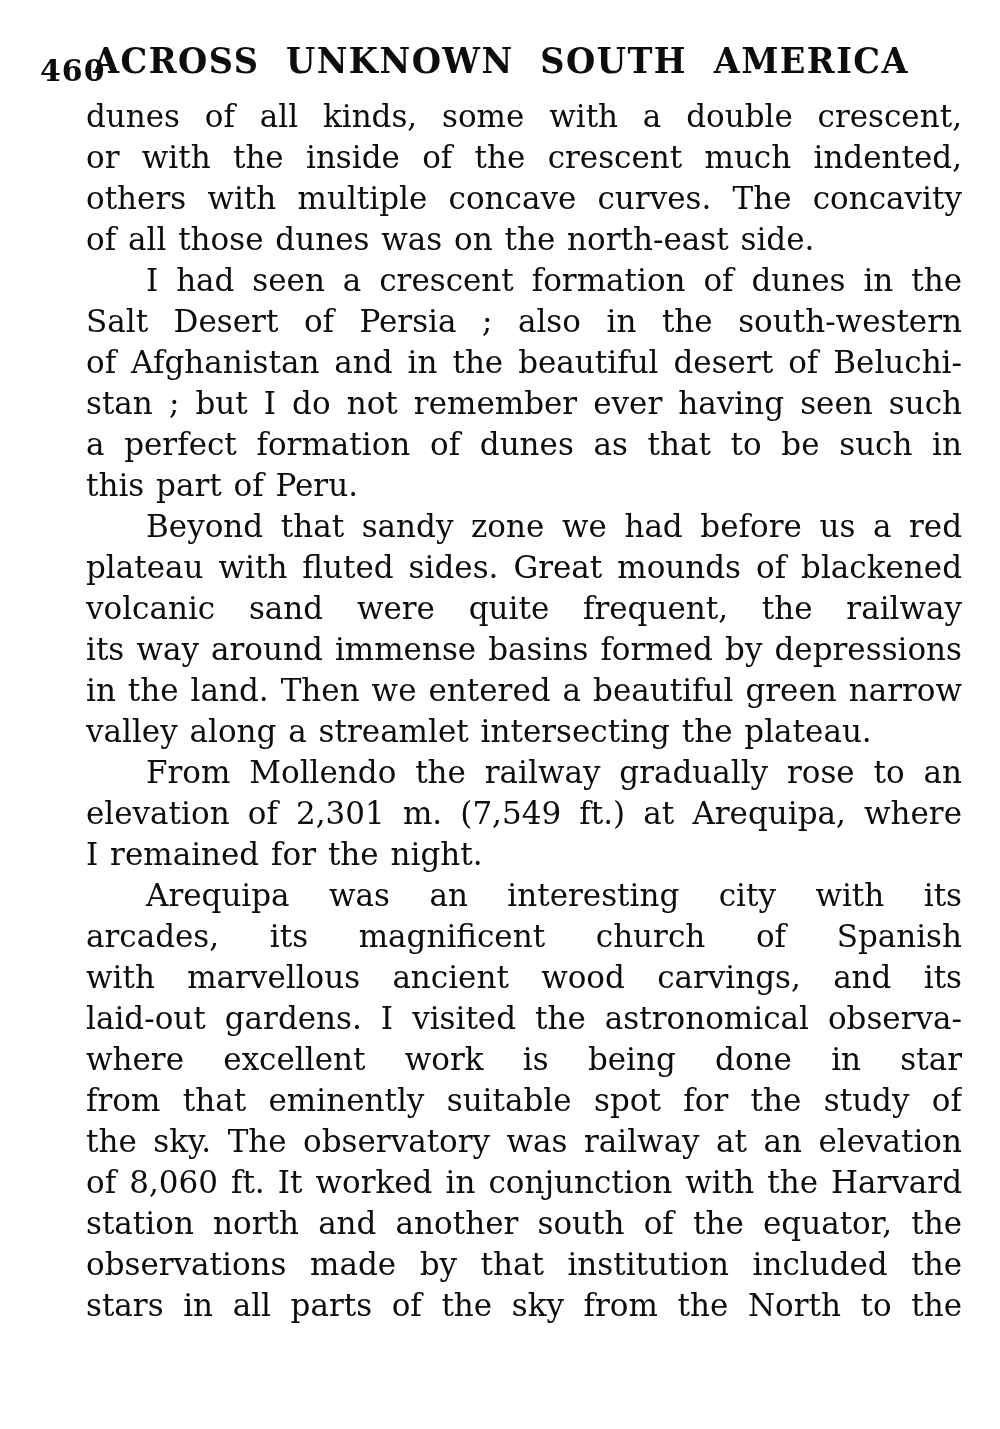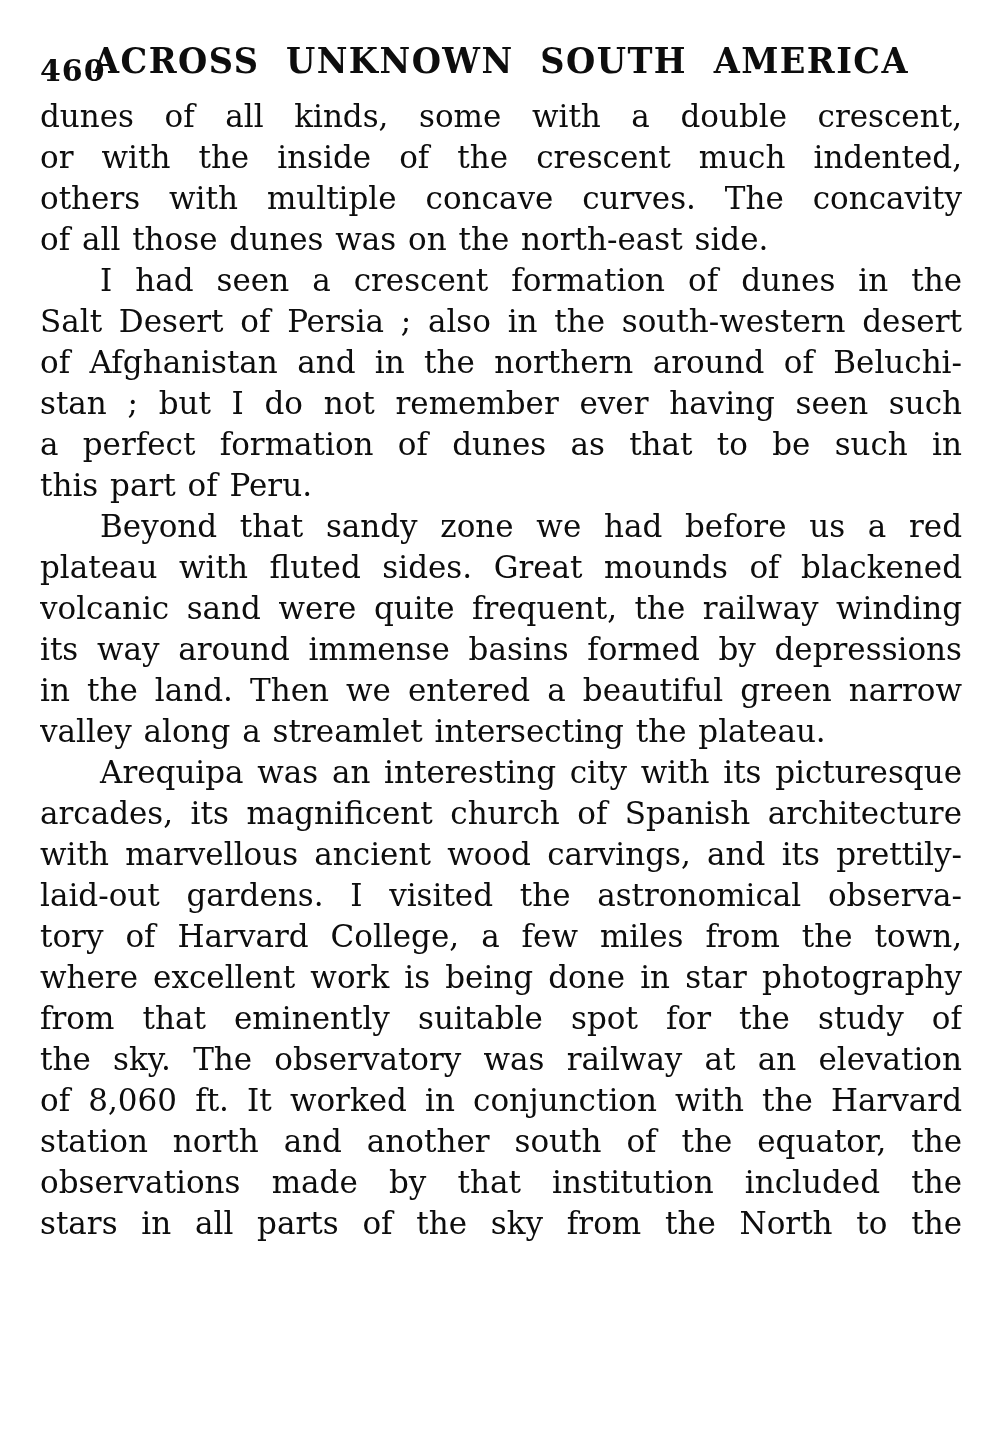--- a/index.html
+++ b/index.html
@@ -37,20 +37,21 @@
     text-align: center;
     font-size: 35px;
     line-height: 46px;
     letter-spacing: 1.5px;
     word-spacing: 14px;
     white-space: nowrap;
     transform: scaleX(0.96);
   }
   .body-text {
     position: relative;
+    margin-left: 46px;
   }
   .paragraph {
     margin: 0;
   }
   .line {
     font-size: 31px;
     line-height: 41px;
     height: 41px;
     text-align: justify;
     text-align-last: justify;
@@ -81,42 +82,46 @@
     <div class="paragraph">
       <div class="line">dunes of all kinds, some with a double crescent,</div>
       <div class="line">or with the inside of the crescent much indented,</div>
       <div class="line">others with multiple concave curves. The concavity</div>
       <div class="line para-end">of all those dunes was on the north-east side.</div>
     </div>
 
     <div class="paragraph">
       <div class="line first-indent">I had seen a crescent formation of dunes in the</div>
       <div class="line">Salt Desert of Persia ; also in the south-western desert</div>
-      <div class="line">of Afghanistan and in the northern around of Beluchi-</div>
+      <div class="line">of Afghanistan and in the beautiful desert of Beluchi-</div>
       <div class="line">stan ; but I do not remember ever having seen such</div>
       <div class="line">a perfect formation of dunes as that to be such in</div>
       <div class="line para-end">this part of Peru.</div>
     </div>
 
     <div class="paragraph">
       <div class="line first-indent">Beyond that sandy zone we had before us a red</div>
       <div class="line">plateau with fluted sides. Great mounds of blackened</div>
       <div class="line">volcanic sand were quite frequent, the railway winding</div>
       <div class="line">its way around immense basins formed by depressions</div>
       <div class="line">in the land. Then we entered a beautiful green narrow</div>
       <div class="line para-end">valley along a streamlet intersecting the plateau.</div>
     </div>
 
+    <div class="paragraph">
+      <div class="line first-indent">From Mollendo the railway gradually rose to an</div>
+      <div class="line">elevation of 2,301 m. (7,549 ft.) at Arequipa, where</div>
+      <div class="line para-end">I remained for the night.</div>
+    </div>
 
     <div class="paragraph">
       <div class="line first-indent">Arequipa was an interesting city with its picturesque</div>
       <div class="line">arcades, its magnificent church of Spanish architecture</div>
       <div class="line">with marvellous ancient wood carvings, and its prettily-</div>
       <div class="line">laid-out gardens. I visited the astronomical observa-</div>
-      <div class="line">tory of Harvard College, a few miles from the town,</div>
       <div class="line">where excellent work is being done in star photography</div>
       <div class="line">from that eminently suitable spot for the study of</div>
       <div class="line">the sky. The observatory was railway at an elevation</div>
       <div class="line">of 8,060 ft. It worked in conjunction with the Harvard</div>
       <div class="line">station north and another south of the equator, the</div>
       <div class="line">observations made by that institution included the</div>
       <div class="line">stars in all parts of the sky from the North to the</div>
     </div>
 
   </div>

